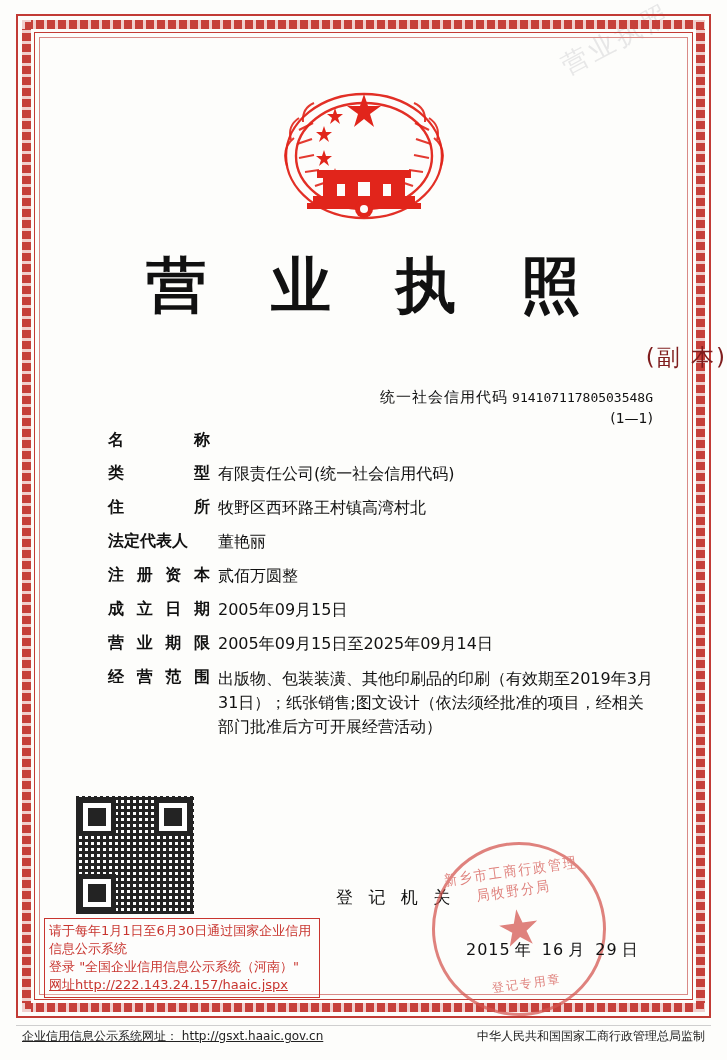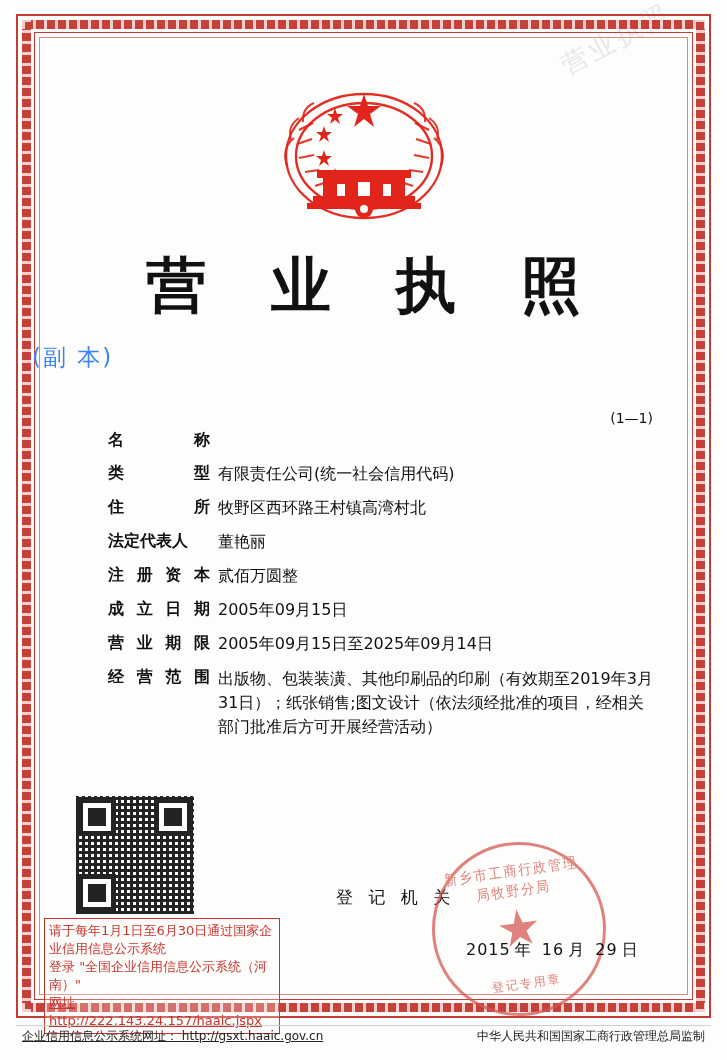--- a/index.html
+++ b/index.html
@@ -106,23 +106,23 @@
     font-size: 60px;
     font-weight: bold;
     letter-spacing: 22px;
     text-indent: 22px;
     color: #111;
   }
   .subtitle {
     position: absolute;
     left: 0; right: 0;
     top: 342px;
-    text-align: left;
+    text-align: right;
     font-size: 23px;
-    color: #3b82f6;
+    color: #7f1d1d;
     letter-spacing: 2px;
     padding-left: 32px;
   }
 
   
   .credit-line {
     position: absolute;
     right: 74px;
     top: 388px;
     font-size: 15px;
@@ -205,21 +205,21 @@
   }
   .qr .f1 { left: 2px;  top: 2px; }
   .qr .f2 { right: 2px; top: 2px; }
   .qr .f3 { left: 2px;  bottom: 2px; }
 
   
   .qr-note {
     position: absolute;
     left: 44px;
     top: 918px;
-    width: 236px;
+    width: 276px;
     border: 1px solid #c8352f;
     color: #c8352f;
     font-size: 13px;
     line-height: 18px;
     padding: 3px 4px;
     box-sizing: border-box;
     background: rgba(255,255,255,0.25);
   }
   .qr-note .u { text-decoration: underline; }
 
@@ -376,20 +376,23 @@
       <g fill="#e1251b">
         <circle cx="95" cy="131" r="9"></circle>
       </g>
       <circle cx="95" cy="131" r="4" fill="#fdfdfb"></circle>
     </svg>
   </div>
 
   <div class="title">营 业 执 照</div>
   <div class="subtitle">(副  本)</div>
 
+  <div class="credit-line">
+    <span class="label">统一社会信用代码</span><span class="code">91410711780503548G</span>
+  </div>
   <div class="page-no">(1—1)</div>
 
   <div class="fields">
 
     <div class="row">
       <div class="lbl">
         <span>名</span>
         <span>称</span>
       </div>
     </div>

